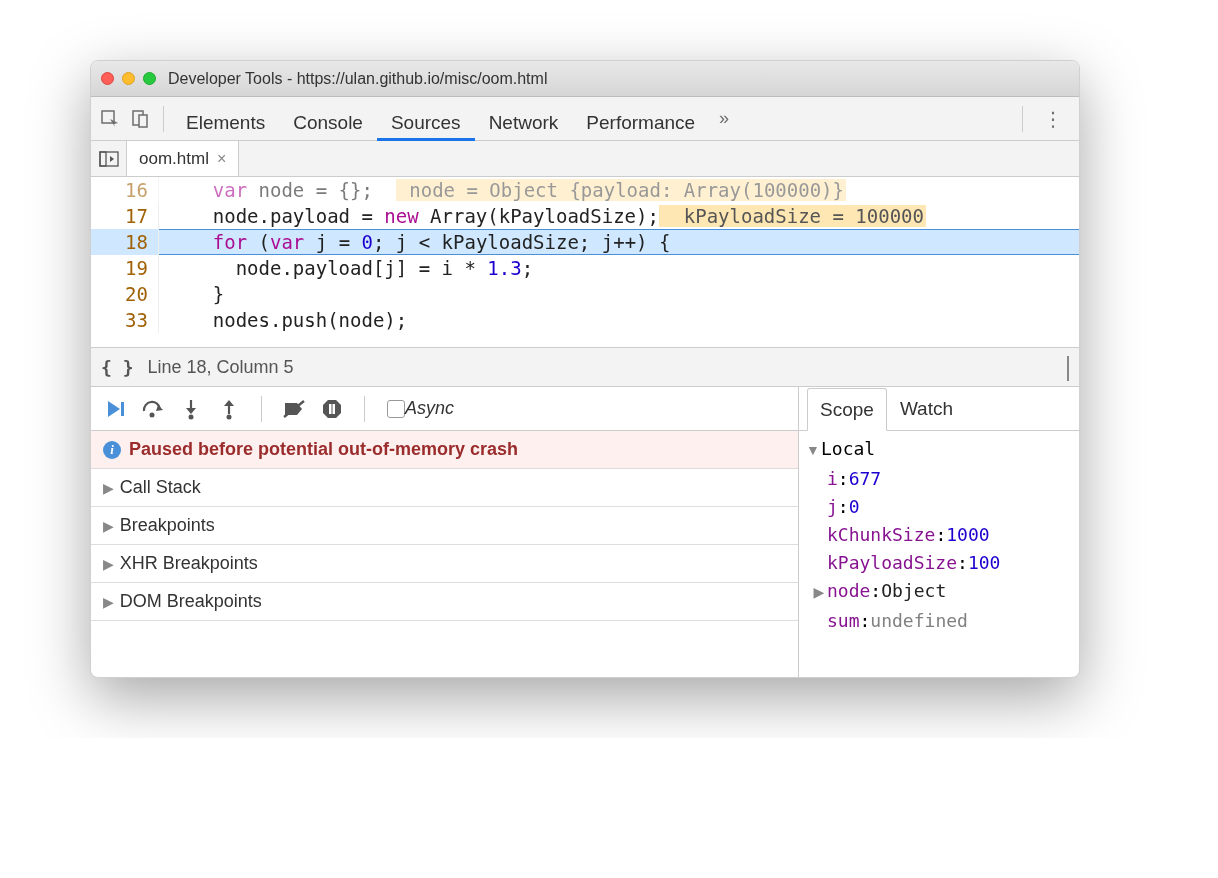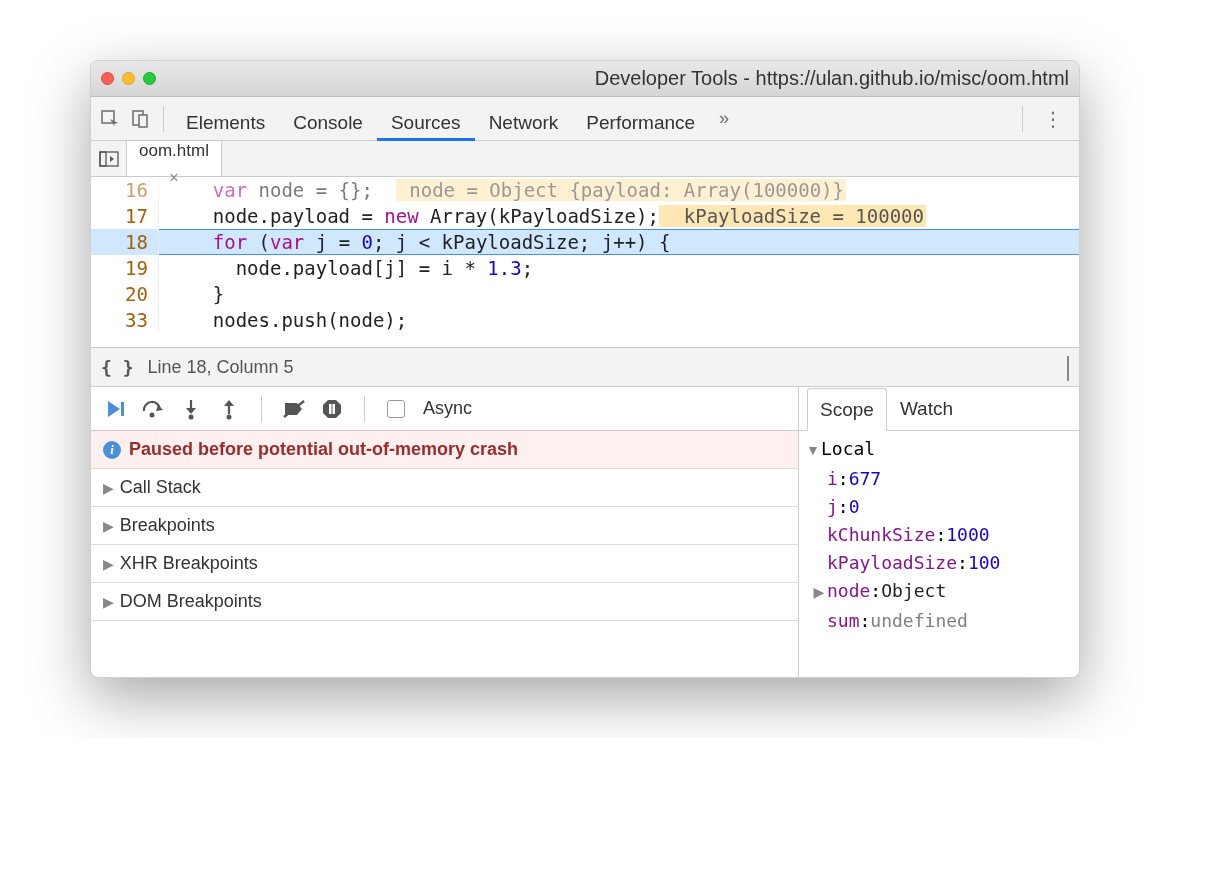--- a/index.html
+++ b/index.html
@@ -25,22 +25,22 @@
     border-bottom: 1px solid #bdbdbd;
     padding: 0 10px;
   }
   .traffic { display: flex; gap: 8px; margin-right: 12px; }
   .traffic span { width: 13px; height: 13px; border-radius: 50%; display: block; }
   .tl-red { background: #ff5f56; border: 1px solid #e0443e; }
   .tl-yellow { background: #ffbd2e; border: 1px solid #dea123; }
   .tl-green { background: #27c93f; border: 1px solid #1aab29; }
   .titlebar-title {
     flex: 1;
-    text-align: right;
-    font-size: 20px;
+    text-align: left;
+    font-size: 16px;
     color: #333;
     white-space: nowrap;
     overflow: hidden;
   }
   
   .tabstrip {
     height: 44px;
     display: flex;
     align-items: center;
     border-bottom: 1px solid #ccc;
@@ -85,21 +85,20 @@
     color: #555;
   }
   .filetab {
     display: flex; align-items: center;
     padding: 0 12px;
     background: #fff;
     border-right: 1px solid #ccc;
     font-size: 17px;
     color: #333;
     gap: 8px;
-    flex-direction: column;
   }
   .filetab .close { color: #888; font-size: 16px; }
   
   .code-area {
     font-family: Menlo, monospace;
     font-size: 19px;
     line-height: 26px;
     color: #222;
     height: 170px;
     overflow: hidden;
@@ -157,21 +156,21 @@
   .debug-toolbar {
     height: 44px;
     display: flex;
     align-items: center;
     gap: 10px;
     padding: 0 10px;
     border-bottom: 1px solid #ccc;
     background: #fff;
   }
   .debug-toolbar .dicon { width: 28px; height: 28px; display:flex; align-items:center; justify-content:center; color:#6e6e6e; }
-  .async-check { display:flex; align-items:center; gap:18px; font-size:18px; color:#333; margin-left:4px;}
+  .async-check { display:flex; align-items:center; gap:0; font-size:18px; color:#333; margin-left:4px;font-style:italic;}
   .async-check .cb { width:18px; height:18px; border:1px solid #999; border-radius:3px; }
   .pause-banner {
     background: #fff0f0;
     color: #9b2c2c;
     font-weight: bold;
     font-size: 18px;
     padding: 8px 12px;
     display:flex; align-items:center; gap:8px;
     border-bottom: 1px solid #ddd;
   }

